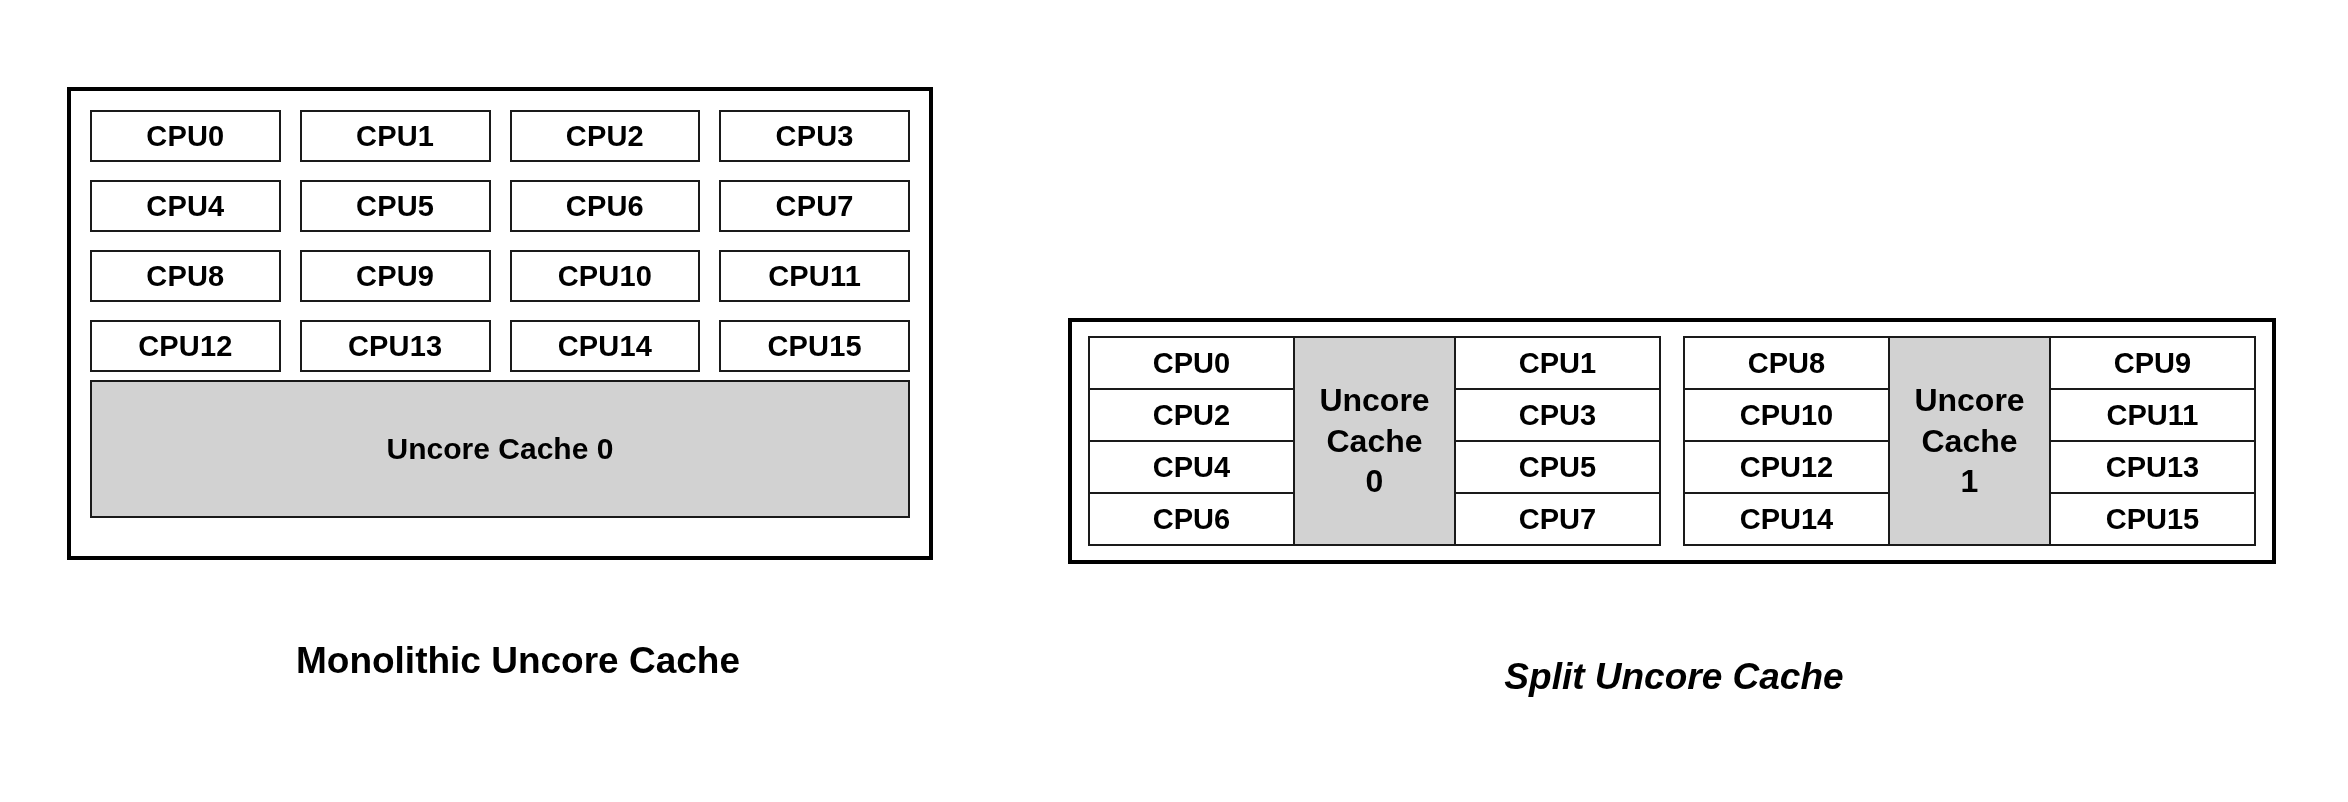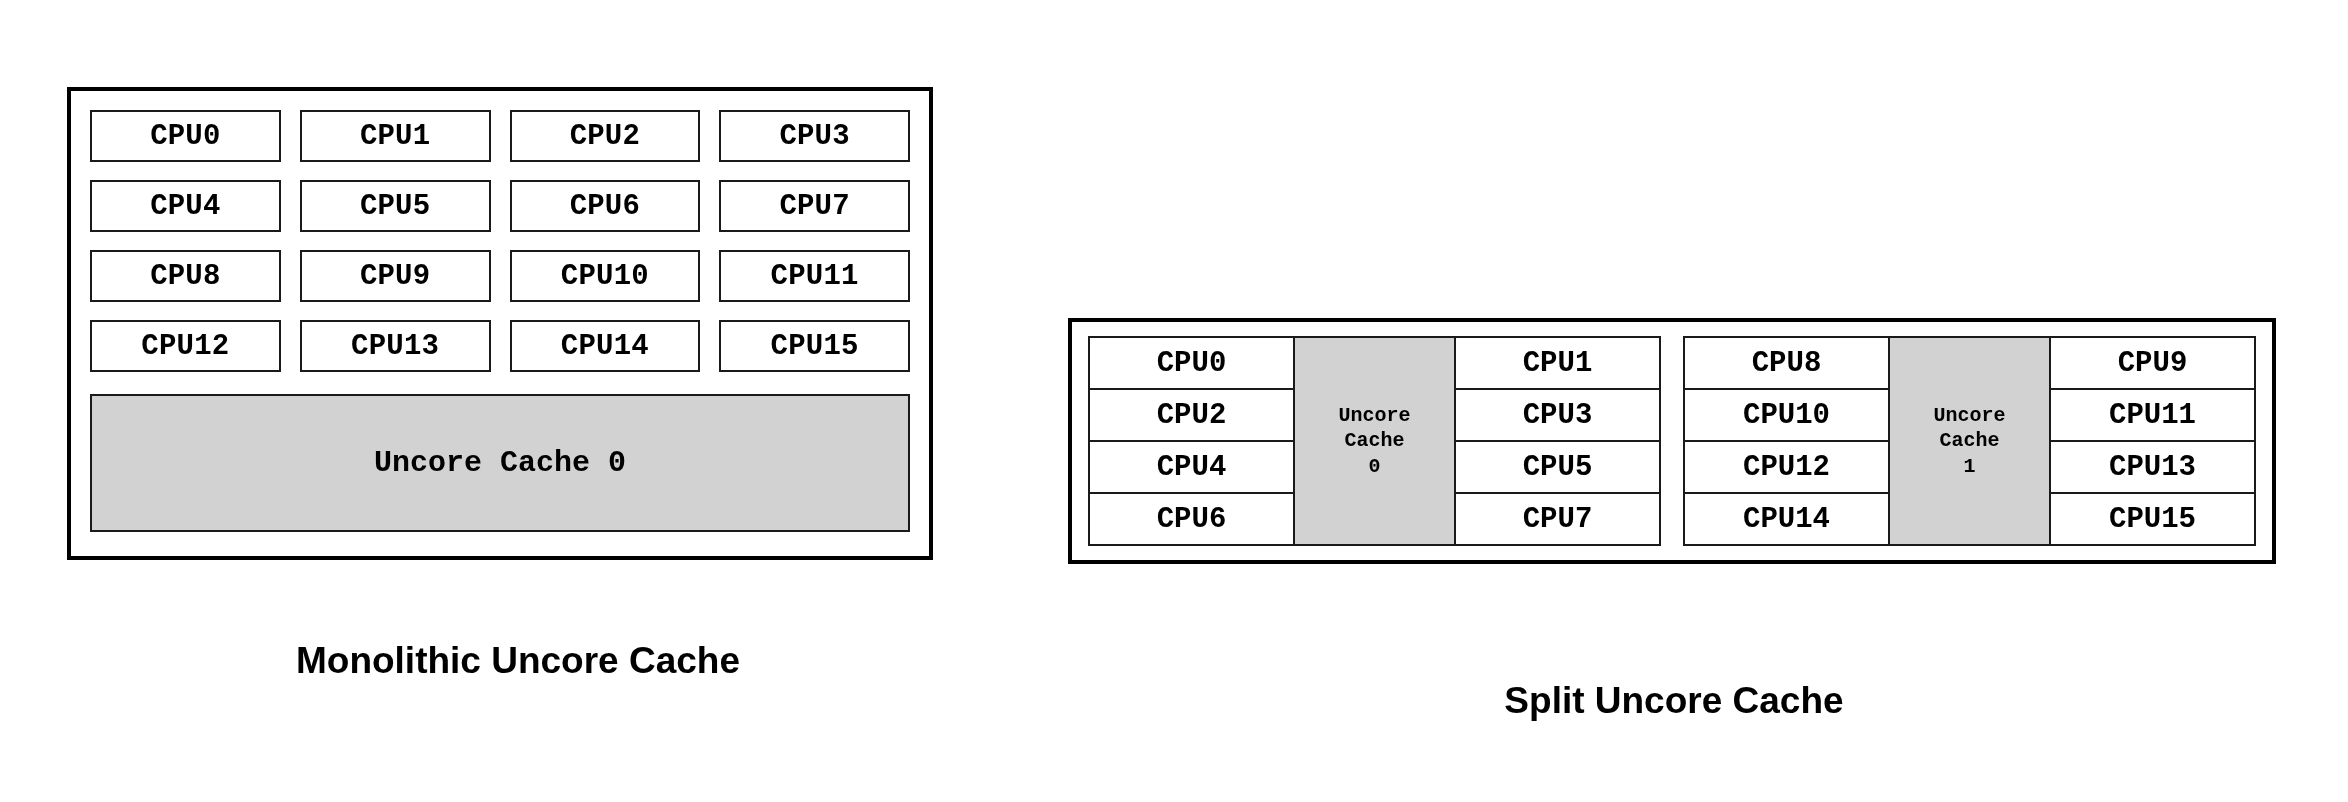--- a/index.html
+++ b/index.html
@@ -11,21 +11,20 @@
     width: 2348px;
     height: 802px;
     font-family: "Liberation Sans", sans-serif;
     color: #000000;
     position: relative;
     overflow: hidden;
   }
 
   .figure {
     position: absolute;
-    font-family: Liberation Mono, monospace;
   }
 
   
   #fig-monolithic { left: 67px; top: 87px; }
 
   .mono-chip {
     box-sizing: border-box;
     width: 866px;
     height: 473px;
     border: 4px solid #000000;
@@ -48,21 +47,21 @@
     display: flex;
     align-items: center;
     justify-content: center;
     font-size: 29px;
     font-weight: bold;
     letter-spacing: 0.2px;
   }
 
   .mono-cache {
     box-sizing: border-box;
-    margin-top: 22px;
+    margin-top: 8px;
     height: 138px;
     border: 2px solid #1a1a1a;
     background: #d2d2d2;
     display: flex;
     align-items: center;
     justify-content: center;
     font-size: 30px;
     font-weight: bold;
     text-align: center;
   }
@@ -116,36 +115,36 @@
     box-sizing: border-box;
     width: 163px;
     flex: 0 0 163px;
     background: #d2d2d2;
     border-left: 2px solid #1a1a1a;
     border-right: 2px solid #1a1a1a;
     display: flex;
     flex-direction: column;
     align-items: center;
     justify-content: center;
-    font-size: 20px;
+    font-size: 32px;
     font-weight: bold;
     line-height: 1.28;
     text-align: center;
   }
 
   
   .caption {
     position: absolute;
     font-size: 37px;
     font-weight: bold;
     white-space: nowrap;
     text-align: center;
   }
   #caption-monolithic { left: 18px;    top: 640px; width: 1000px; }
-  #caption-split      { left: 1070px; top: 680px; width: 1208px; }
+  #caption-split      { left: 1070px; top: 656px; width: 1208px; font-style: italic; }
 </style>
 </head>
 <body>
 
 <div class="figure" id="fig-monolithic">
   <div class="mono-chip">
 
     <div class="mono-grid">
       <div class="cpu-box">CPU0</div>
       <div class="cpu-box">CPU1</div>

